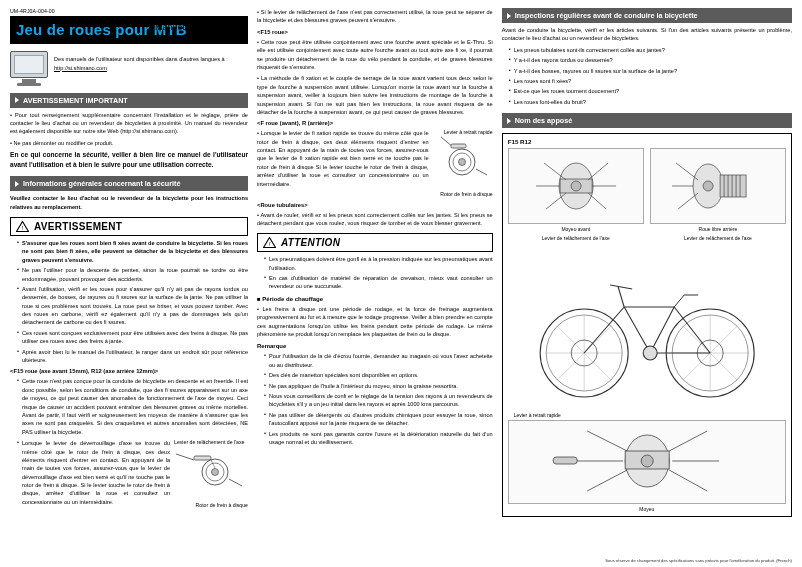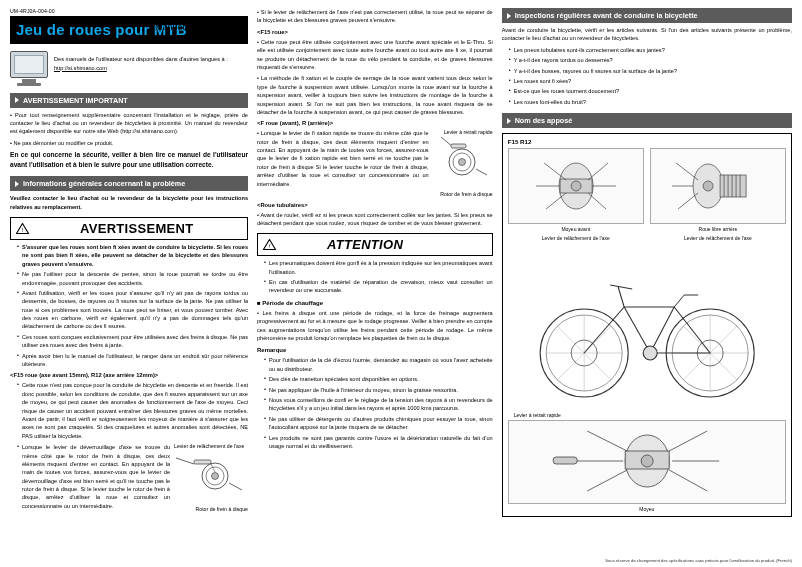--- a/index.html
+++ b/index.html
@@ -73,21 +73,21 @@
 
   
   .warnbox{
     border:1.4px solid #000;margin-top:6px;padding:3px 5px;
     display:flex;align-items:center;gap:5px;
   }
   .warn-tri{
     position:relative;width:13px;height:11px;flex:0 0 13px;
   }
   .warn-tri svg{display:block;}
-  .warnbox .wtxt{ font-size:13px;font-weight:bold;letter-spacing:.3px;margin-left:46px; }
+  .warnbox .wtxt{ font-size:10px;font-weight:bold;letter-spacing:.3px; }
   .warnbox.center{ justify-content:flex-start;font-style:italic; }
   .fig-caption{ font-size:5.2px;line-height:1.35; }
   .fig-label{font-size:5.2px;}
 
   
   .parts-card{ border:1px solid #000;margin-top:5px;padding:4px 5px; }
   .parts-title{ font-size:6.2px;font-weight:bold;margin-bottom:3px; }
   .parts-top{ display:flex;gap:6px; }
   .parts-img{
     border:1px solid #aaa;background:#fafafa;
@@ -129,21 +129,21 @@
       <span class="tri"></span>
       <span>AVERTISSEMENT IMPORTANT</span>
     </div>
 
     <p class="body">• Pour tout renseignement supplémentaire concernant l'installation et le réglage, prière de contacter le lieu d'achat ou un revendeur de bicyclettes à proximité. Un manuel du revendeur est également disponible sur notre site Web (http://si.shimano.com).</p>
     <p class="body">• Ne pas démonter ou modifier ce produit.</p>
     <p class="body bold">En ce qui concerne la sécurité, veiller à bien lire ce manuel de l'utilisateur avant l'utilisation et à bien le suivre pour une utilisation correcte.</p>
 
     <div class="sec-bar">
       <span class="tri"></span>
-      <span>Informations générales concernant la problème</span>
+      <span>Informations générales concernant la sécurité</span>
     </div>
     <p class="body" style="font-weight:bold">Veuillez contacter le lieu d'achat ou le revendeur de la bicyclette pour les instructions relatives au remplacement.</p>
 
     <div class="warnbox">
       <span class="warn-tri">
         <svg width="13" height="11" viewBox="0 0 13 11">
             <polygon points="6.5,0.5 12.5,10.5 0.5,10.5" fill="#fff" stroke="#000" stroke-width="1.1"></polygon>
             <text x="6.5" y="9.2" font-size="6" text-anchor="middle" font-family="Liberation Sans">!</text>
           </svg>
       </span>

